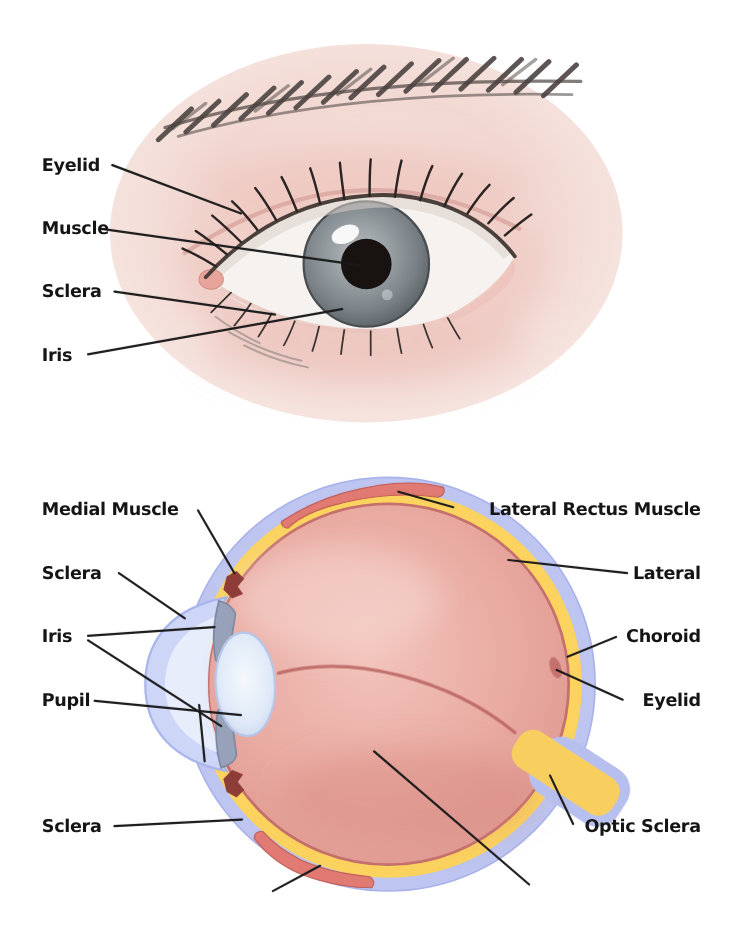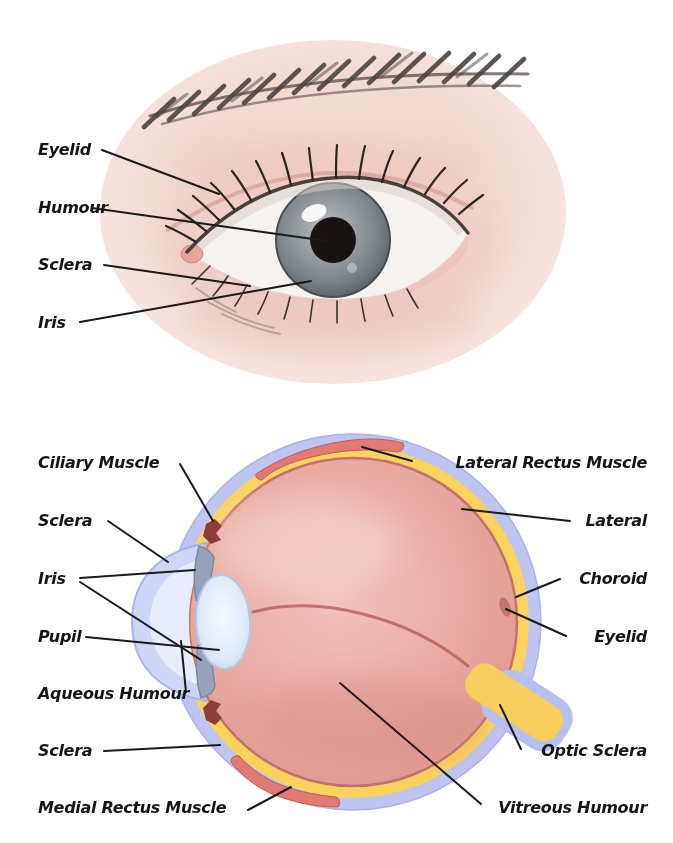--- a/index.html
+++ b/index.html
@@ -2,35 +2,34 @@
 <html><head>
 <meta charset="utf-8">
 <style>
   html,body{margin:0;padding:0;background:#ffffff;}
   .canvas{
     position:relative;
     width:673px;height:843px;
     background:#ffffff;
     overflow:hidden;
     font-family:"DejaVu Sans", sans-serif;
-    font-style:italic;
   }
   .art{position:absolute;left:0;top:0;}
   .label{
     position:absolute;
     font-family:"DejaVu Sans", sans-serif;
     font-weight:700;
     font-size:16px;
     line-height:22px;
     letter-spacing:-0.3px;
     color:#151515;
     white-space:nowrap;
   }
   .label.right{
-    right:26px;
+    right:36px;
     text-align:right;
   }
 </style>
 </head>
 <body>
 
 <div class="canvas">
 
   <svg class="art" width="673" height="843" viewBox="0 0 673 843">
     <defs>
@@ -137,32 +136,29 @@
       <line x1="412" y1="461" x2="362" y2="447"></line>
       <line x1="570" y1="521" x2="462" y2="509"></line>
       <line x1="560" y1="579" x2="516" y2="597"></line>
       <line x1="566" y1="636" x2="506" y2="609"></line>
       <line x1="521" y1="749" x2="500" y2="705"></line>
       <line x1="481" y1="804" x2="340" y2="683"></line>
     </g>
   </svg>
 
   <div class="label" style="left:38px;top:139px">Eyelid</div>
-  <div class="label" style="left:38px;top:197px">Humour</div>
+  <div class="label" style="left:38px;top:197px">Muscle</div>
   <div class="label" style="left:38px;top:254px">Sclera</div>
   <div class="label" style="left:38px;top:312px">Iris</div>
 
-  <div class="label" style="left:38px;top:452px">Ciliary Muscle</div>
+  <div class="label" style="left:38px;top:452px">Medial Muscle</div>
   <div class="label" style="left:38px;top:510px">Sclera</div>
   <div class="label" style="left:38px;top:568px">Iris</div>
   <div class="label" style="left:38px;top:626px">Pupil</div>
-  <div class="label" style="left:38px;top:683px">Aqueous Humour</div>
   <div class="label" style="left:38px;top:740px">Sclera</div>
-  <div class="label" style="left:38px;top:797px">Medial Rectus Muscle</div>
 
   <div class="label right" style="top:452px">Lateral Rectus Muscle</div>
   <div class="label right" style="top:510px">Lateral</div>
   <div class="label right" style="top:568px">Choroid</div>
   <div class="label right" style="top:626px">Eyelid</div>
   <div class="label right" style="top:740px">Optic Sclera</div>
-  <div class="label right" style="top:797px">Vitreous Humour</div>
 
 </div>
 
 </body></html>

